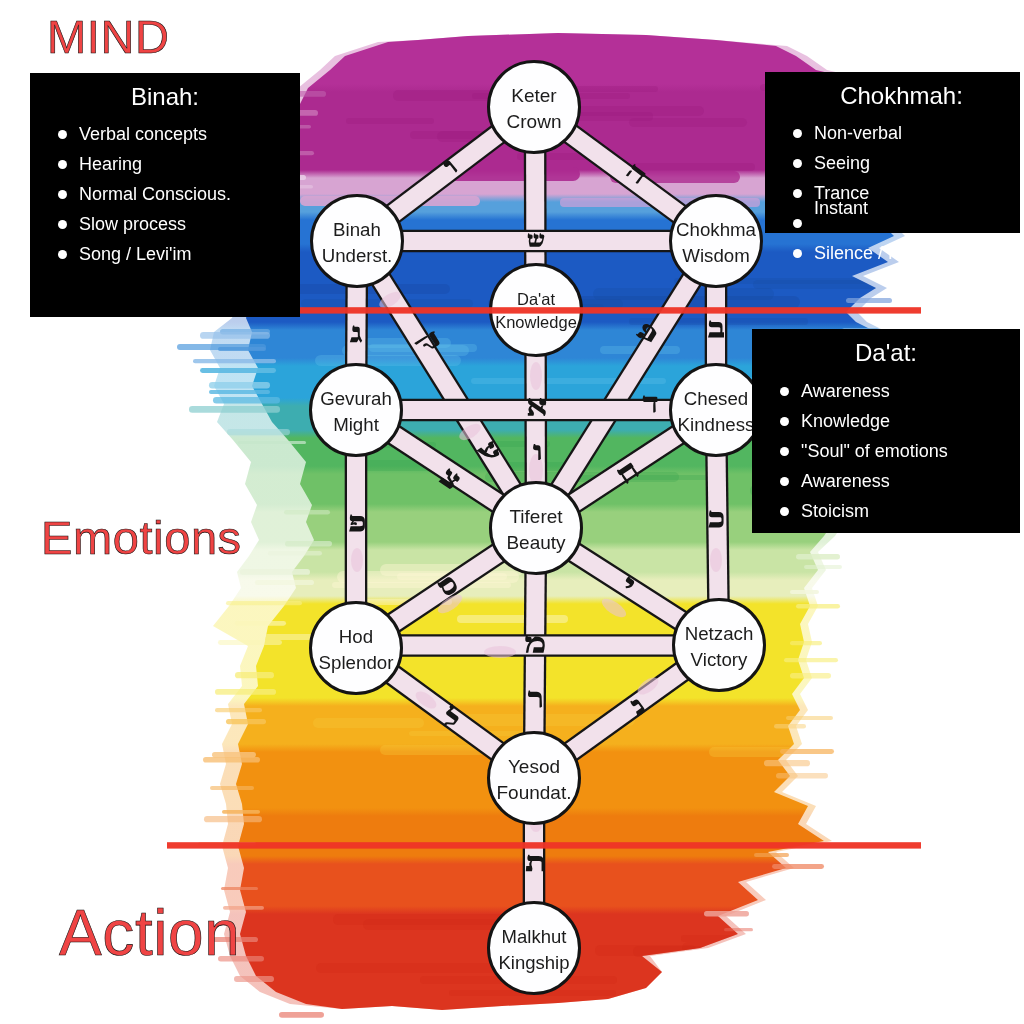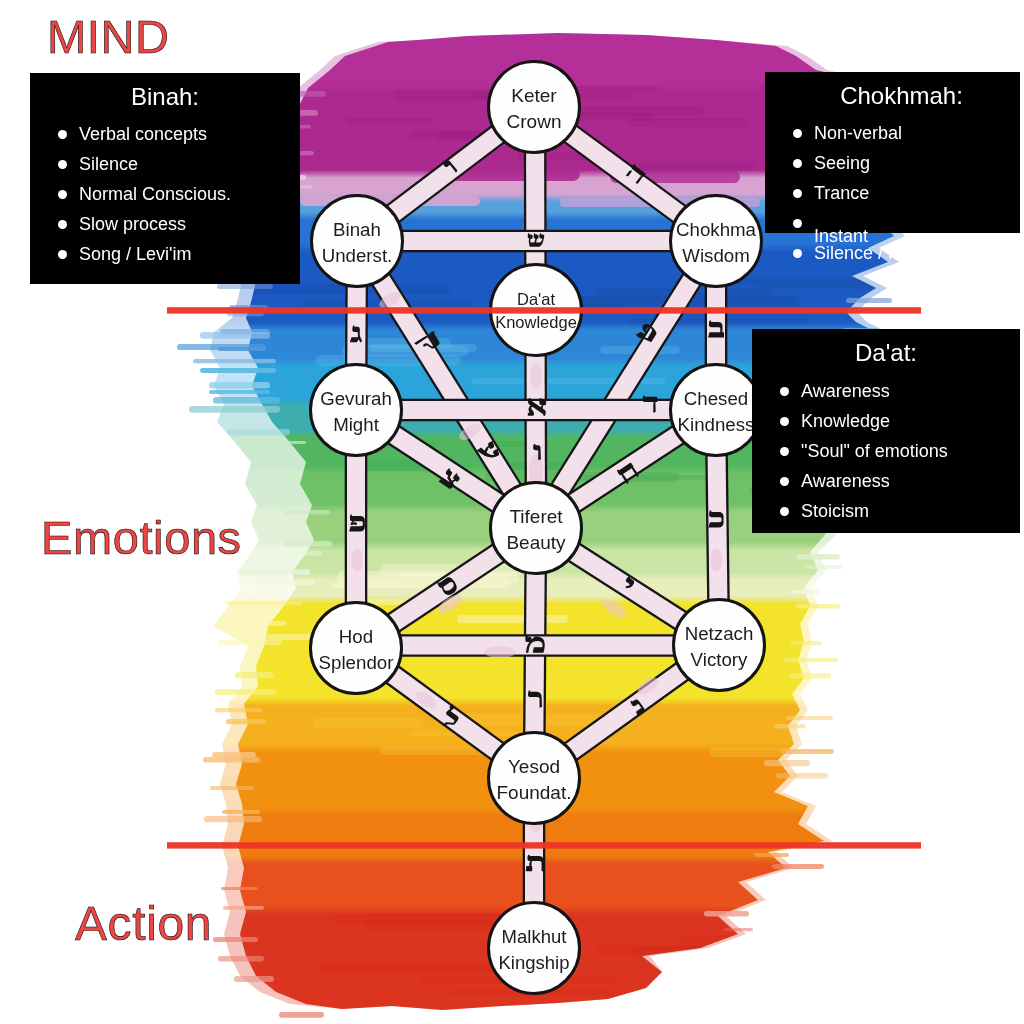--- a/index.html
+++ b/index.html
@@ -296,54 +296,54 @@
       <text x="534" y="799" font-size="19" text-anchor="middle" fill="#1c1c1c">Foundat.</text>
       <circle cx="534" cy="948" r="45.5" fill="#fefeff" stroke="#141414" stroke-width="3"></circle>
       <text x="534" y="943" font-size="18.5" text-anchor="middle" fill="#1c1c1c">Malkhut</text>
       <text x="534" y="969" font-size="18.5" text-anchor="middle" fill="#1c1c1c">Kingship</text>
       <circle cx="536" cy="310" r="45.5" fill="#fefeff" stroke="#141414" stroke-width="3"></circle>
       <text x="536" y="305" font-size="16.5" text-anchor="middle" fill="#1c1c1c">Da'at</text>
       <text x="536" y="328" font-size="16.5" text-anchor="middle" fill="#1c1c1c">Knowledge</text>
       <rect x="167" y="307.2" width="754" height="6.4" fill="#ee3426" opacity="0.96"></rect>
       <rect x="167" y="842.2" width="754" height="6.4" fill="#ee3426" opacity="0.96"></rect>
 </svg>
-<div class="box" style="left:30px;top:73px;width:270px;height:211px">
+<div class="box" style="left:30px;top:73px;width:270px;height:244px">
       <div class="bt" style="top:9px;left:0px">Binah:</div>
       <div class="dot" style="left:27.5px;top:56.5px"></div>
       <div class="it" style="left:49px;top:47px">Verbal concepts</div>
       <div class="dot" style="left:27.5px;top:86.5px"></div>
-      <div class="it" style="left:49px;top:77px">Silence</div>
+      <div class="it" style="left:49px;top:77px">Hearing</div>
       <div class="dot" style="left:27.5px;top:116.5px"></div>
       <div class="it" style="left:49px;top:107px">Normal Conscious.</div>
       <div class="dot" style="left:27.5px;top:146.5px"></div>
       <div class="it" style="left:49px;top:137px">Slow process</div>
       <div class="dot" style="left:27.5px;top:176.5px"></div>
       <div class="it" style="left:49px;top:167px">Song / Levi'im</div>
     </div>
     <div class="box" style="left:765px;top:72px;width:255px;height:161px">
       <div class="bt" style="top:9px;left:9px">Chokhmah:</div>
       <div class="dot" style="left:27.5px;top:56.5px"></div>
       <div class="it" style="left:49px;top:47px">Non-verbal</div>
       <div class="dot" style="left:27.5px;top:86.5px"></div>
       <div class="it" style="left:49px;top:77px">Seeing</div>
       <div class="dot" style="left:27.5px;top:116.5px"></div>
       <div class="it" style="left:49px;top:107px">Trance</div>
       <div class="dot" style="left:27.5px;top:146.5px"></div>
-      <div class="it" style="left:49px;top:150px">Instant</div>
+      <div class="it" style="left:49px;top:122px">Instant</div>
       <div class="dot" style="left:27.5px;top:176.5px"></div>
       <div class="it" style="left:49px;top:167px">Silence / Kohanim</div>
     </div>
     <div class="box" style="left:752px;top:329px;width:268px;height:204px">
       <div class="bt" style="top:9px;left:0px">Da'at:</div>
       <div class="dot" style="left:27.5px;top:57.5px"></div>
       <div class="it" style="left:49px;top:48px">Awareness</div>
       <div class="dot" style="left:27.5px;top:87.5px"></div>
       <div class="it" style="left:49px;top:78px">Knowledge</div>
       <div class="dot" style="left:27.5px;top:117.5px"></div>
       <div class="it" style="left:49px;top:108px">"Soul" of emotions</div>
       <div class="dot" style="left:27.5px;top:147.5px"></div>
       <div class="it" style="left:49px;top:138px">Awareness</div>
       <div class="dot" style="left:27.5px;top:177.5px"></div>
       <div class="it" style="left:49px;top:168px">Stoicism</div>
     </div>
 <div class="lbl" style="left:47px;top:9px;font-size:47px">MIND</div>
     <div class="lbl" style="left:41px;top:510px;font-size:47px">Emotions</div>
-    <div class="lbl" style="left:75px;top:896px;font-size:48px">Action</div>
+    <div class="lbl" style="left:59px;top:896px;font-size:64px">Action</div>
 </div>
 </body></html>

